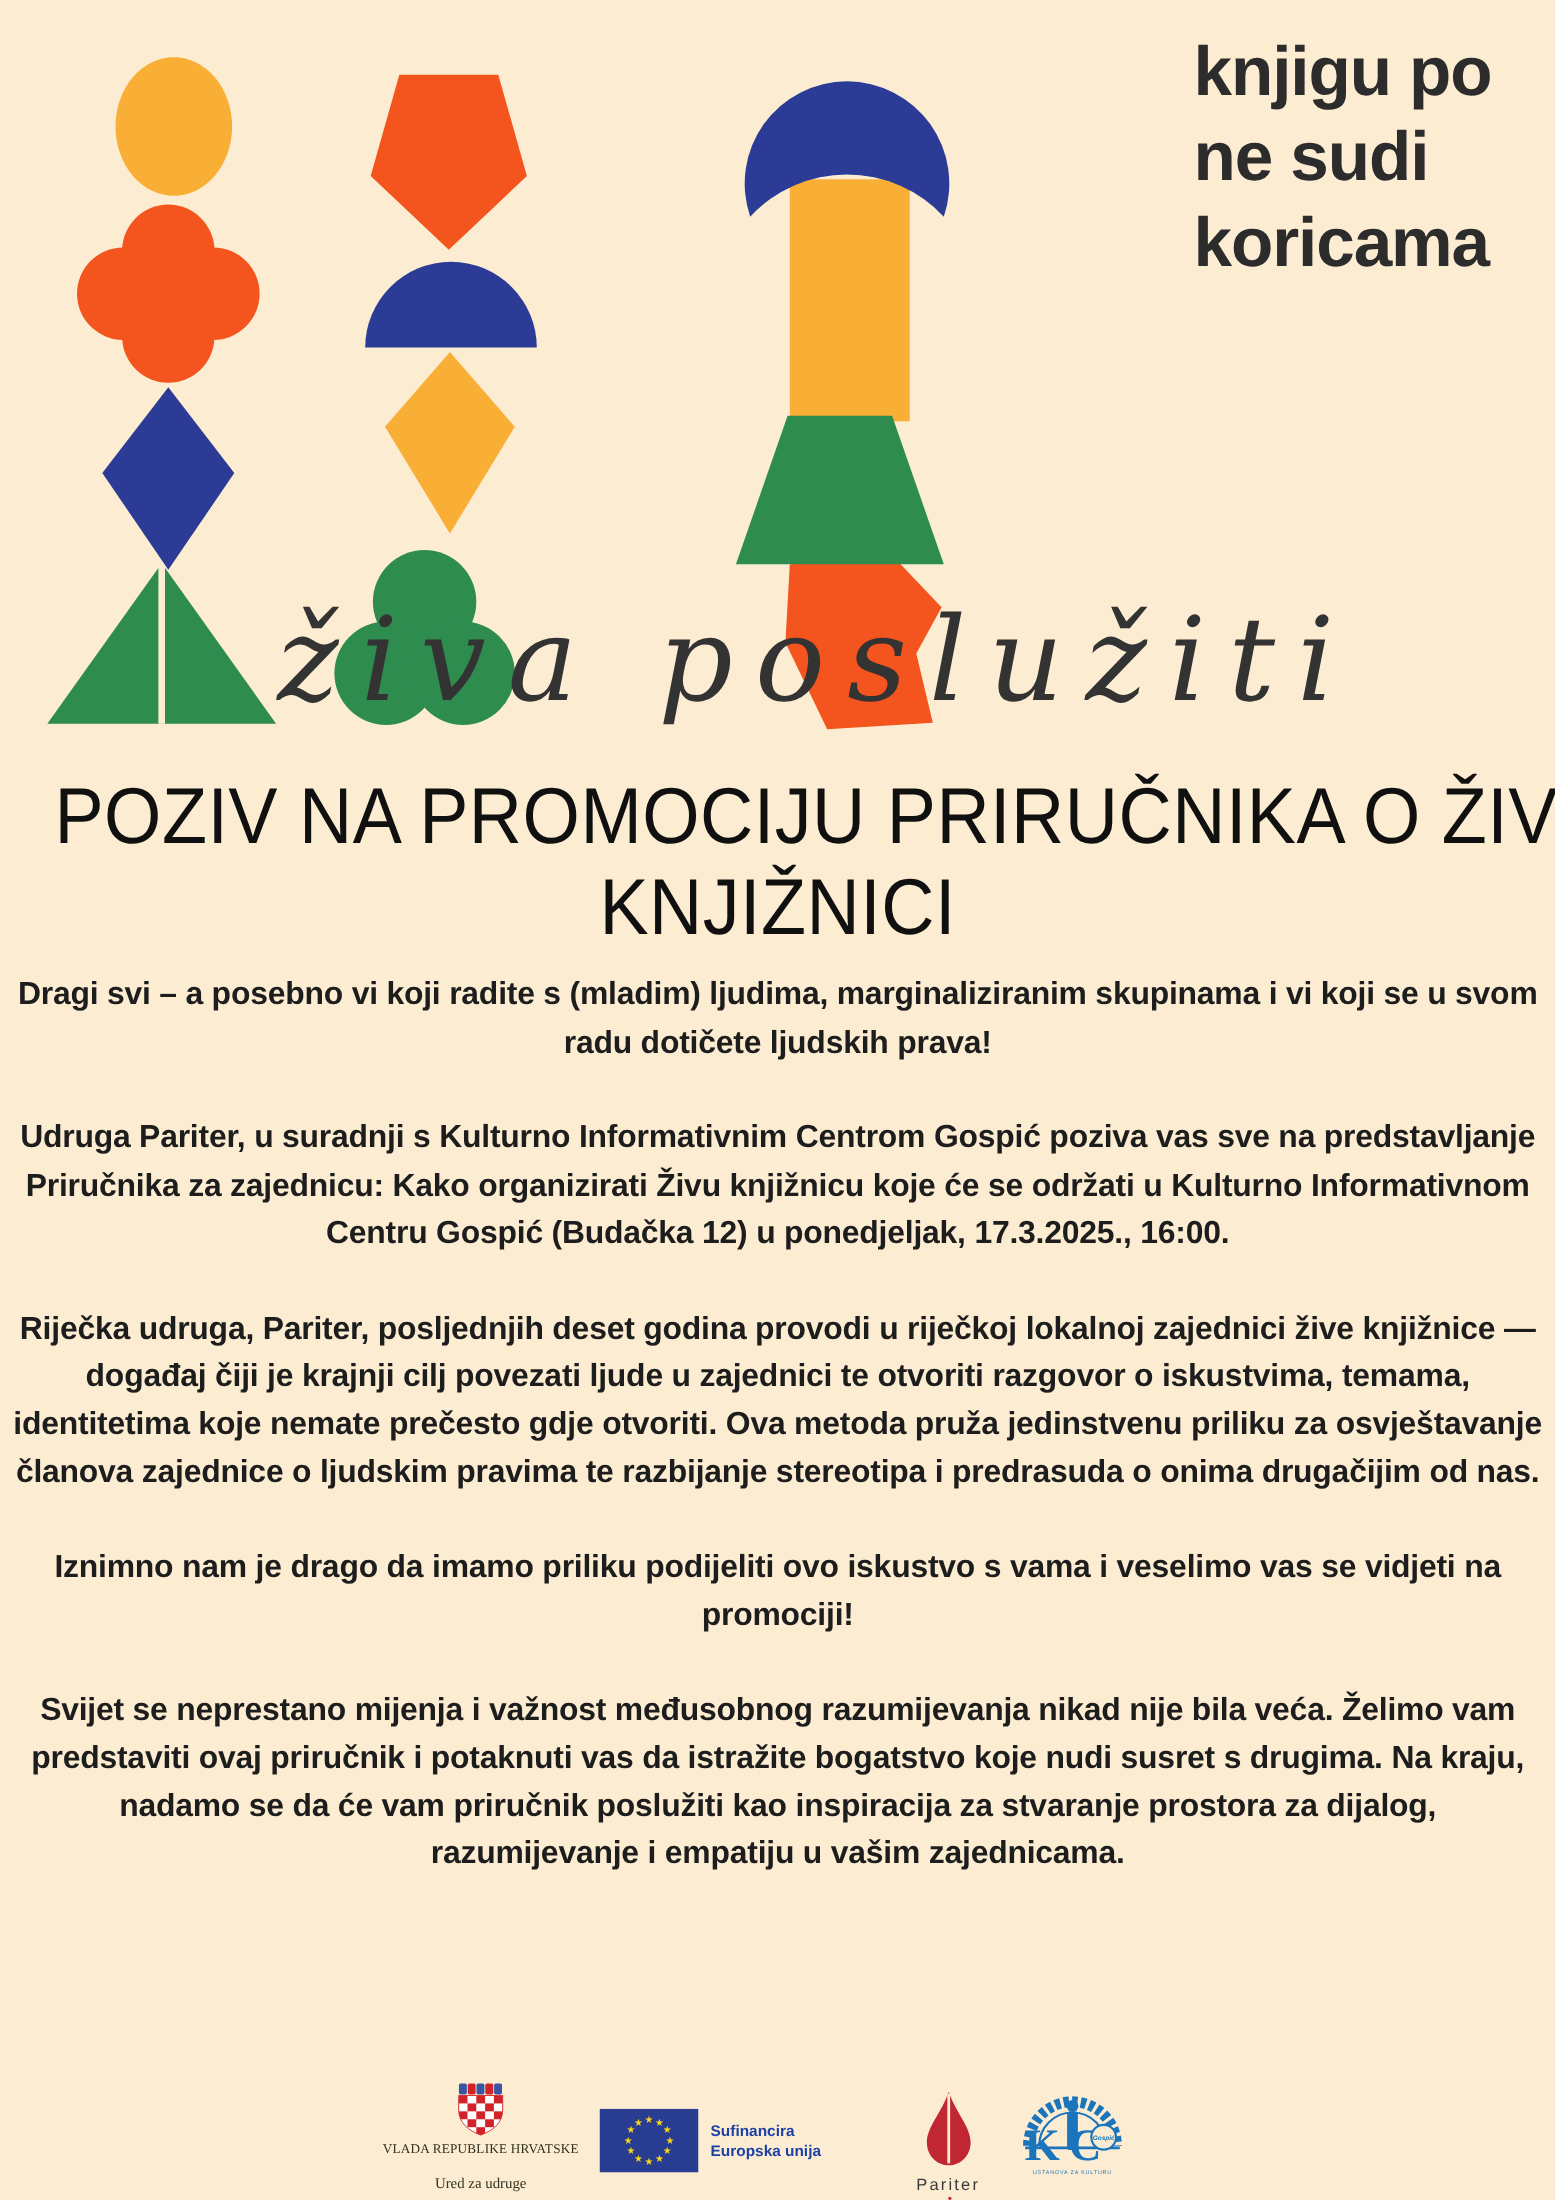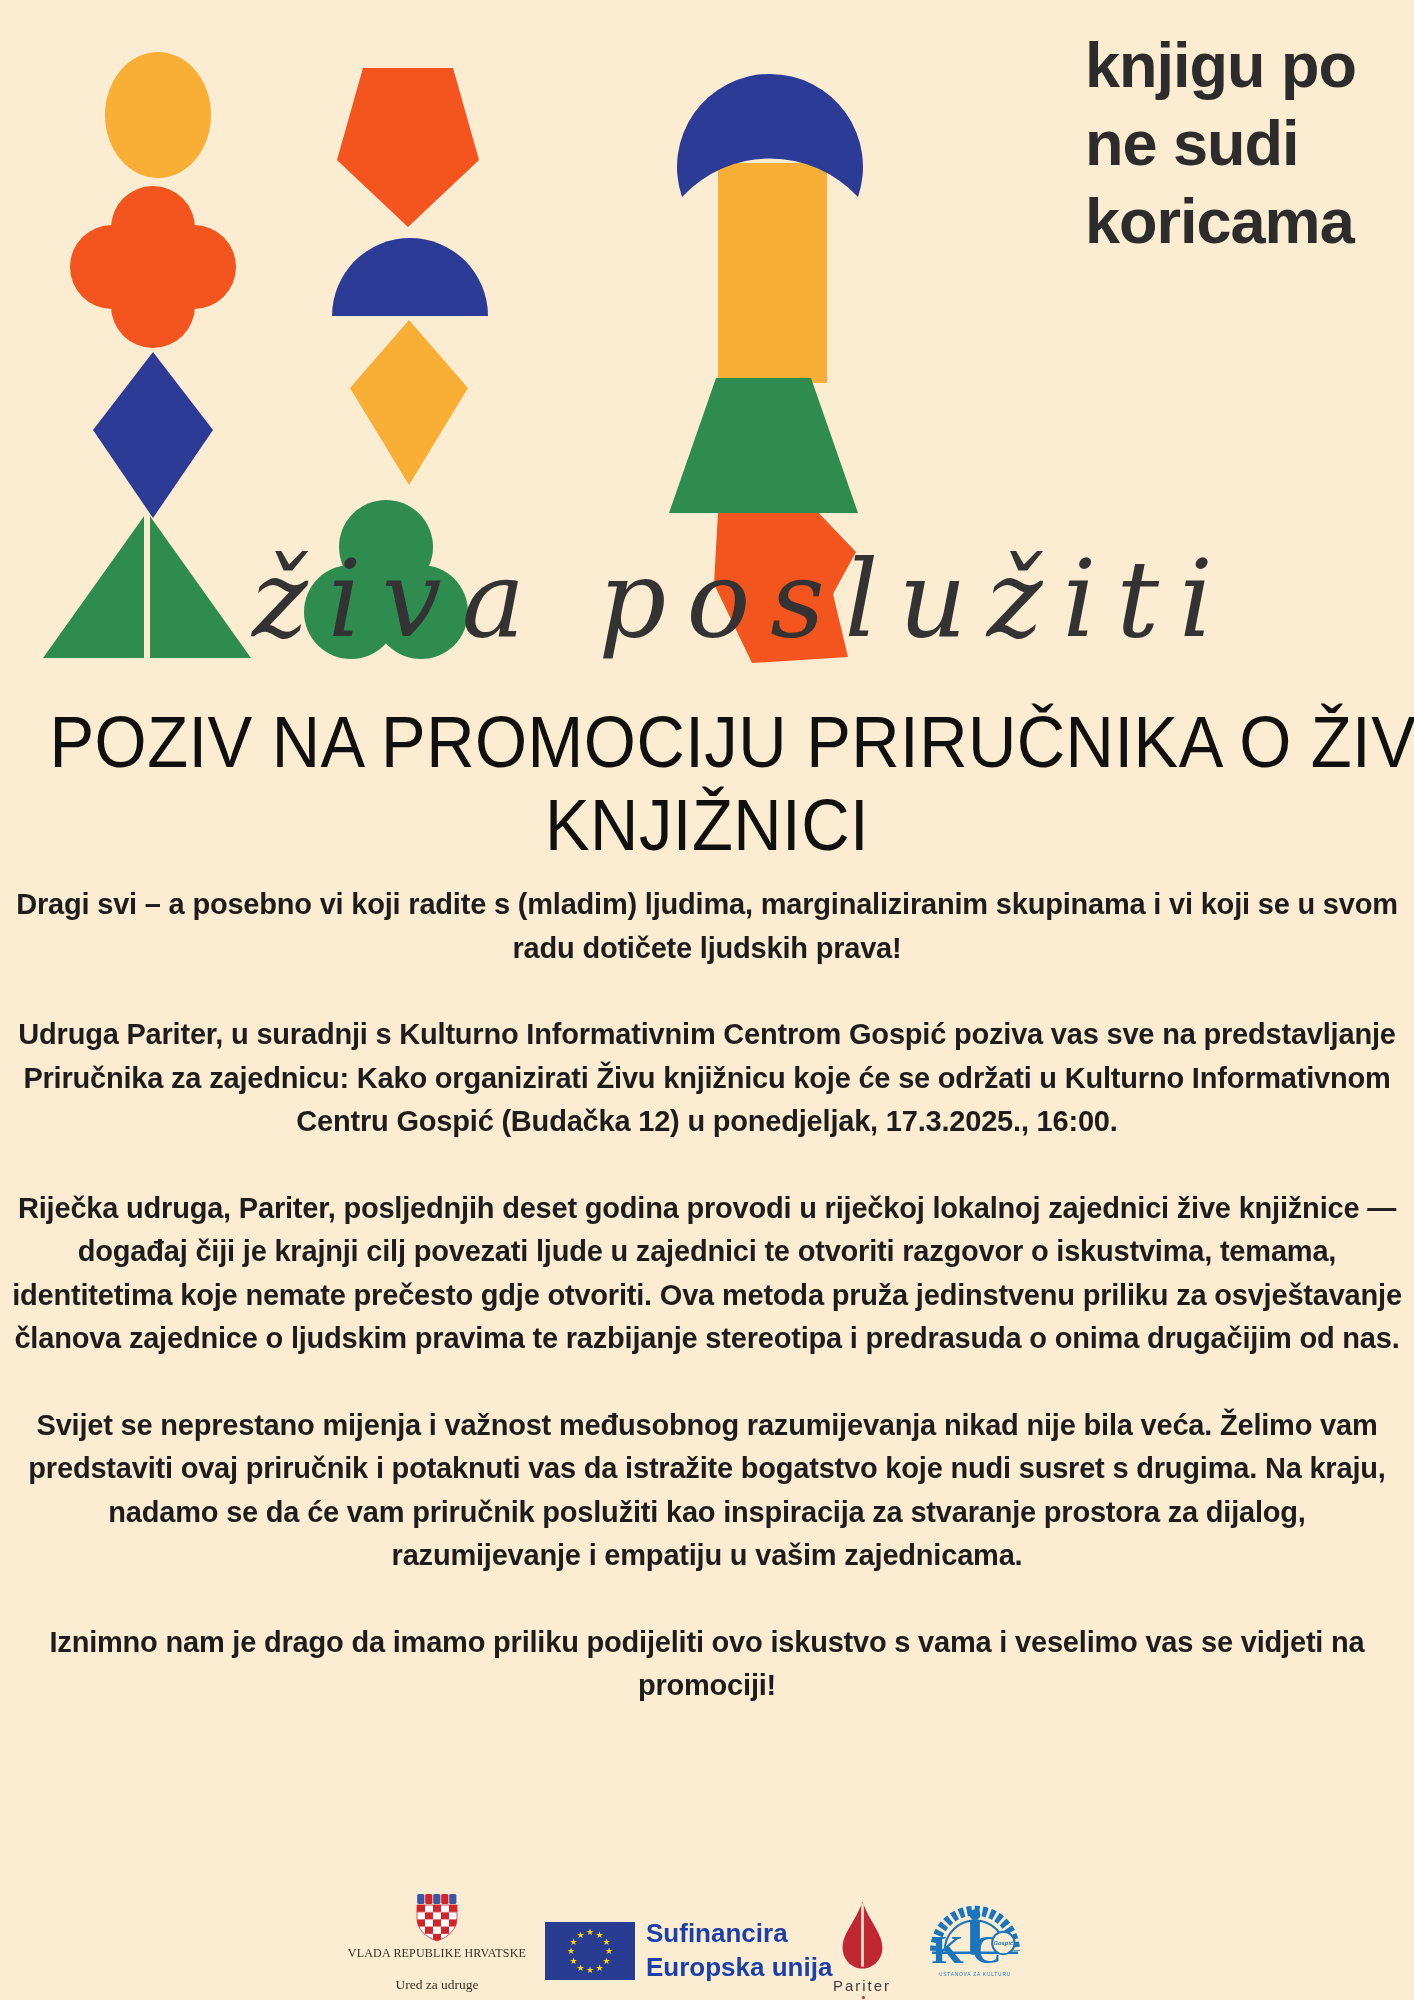--- a/index.html
+++ b/index.html
@@ -32,21 +32,21 @@
   .body-copy p{
     margin:0 0 43px 0; text-align:center; color:var(--body_ink);
     font-size:29px; font-weight:700; line-height:1.5; letter-spacing:-0.2px;
   }
   .footer{position:absolute; left:0; top:1885px; width:1414px; height:115px;}
   .gov{position:absolute; left:347px; top:7px; width:180px; text-align:center; color:var(--gov_text);}
   .gov .crest{display:block; margin:0 auto 4px auto;}
   .gov .gov-name{font-family:"Liberation Serif", serif; font-weight:400; font-size:12px; letter-spacing:0.2px; white-space:nowrap;}
   .gov .gov-sub{font-family:"Liberation Serif", serif; font-size:13.5px; margin-top:16px;}
   .eu{position:absolute; left:545px; top:32px; display:flex; align-items:center; gap:11px;}
-  .eu-text{color:var(--eu_text); font-size:26px; font-weight:700; line-height:1.3;}
+  .eu-text{color:var(--eu_text); font-size:14px; font-weight:700; line-height:1.3;}
   .pariter{position:absolute; left:830px; top:15px; width:64px; text-align:center;}
   .pariter-label{display:inline-block; position:relative; color:#3B3B3B; font-size:15px; letter-spacing:2px; margin-top:3px;}
   .pariter-label::after{content:""; position:absolute; left:50%; bottom:-5px; width:3px; height:3px; border-radius:50%; background:var(--pariter_red);}
   .kic{position:absolute; left:926px; top:11px;}
 </style>
 </head>
 <body>
 
 <div class="poster">
 
@@ -92,22 +92,22 @@
 
   <h1 class="title" style="margin:0; font-weight:400;">
     <span class="title-line">POZIV NA PROMOCIJU PRIRUČNIKA O ŽIVOJ</span>
     <span class="title-line">KNJIŽNICI</span>
   </h1>
 
   <div class="body-copy">
     <p>Dragi svi – a posebno vi koji radite s (mladim) ljudima, marginaliziranim skupinama i vi koji se u svom radu dotičete ljudskih prava!</p>
     <p>Udruga Pariter, u suradnji s Kulturno Informativnim Centrom Gospić poziva vas sve na predstavljanje Priručnika za zajednicu: Kako organizirati Živu knjižnicu koje će se održati u Kulturno Informativnom Centru Gospić (Budačka 12) u ponedjeljak, 17.3.2025., 16:00.</p>
     <p>Riječka udruga, Pariter, posljednjih deset godina provodi u riječkoj lokalnoj zajednici žive knjižnice — događaj čiji je krajnji cilj povezati ljude u zajednici te otvoriti razgovor o iskustvima, temama, identitetima koje nemate prečesto gdje otvoriti. Ova metoda pruža jedinstvenu priliku za osvještavanje članova zajednice o ljudskim pravima te razbijanje stereotipa i predrasuda o onima drugačijim od nas.</p>
+    <p>Iznimno nam je drago da imamo priliku podijeliti ovo iskustvo s vama i veselimo vas se vidjeti na promociji!</p>
     <p>Svijet se neprestano mijenja i važnost međusobnog razumijevanja nikad nije bila veća. Želimo vam predstaviti ovaj priručnik i potaknuti vas da istražite bogatstvo koje nudi susret s drugima. Na kraju, nadamo se da će vam priručnik poslužiti kao inspiracija za stvaranje prostora za dijalog, razumijevanje i empatiju u vašim zajednicama.</p>
-    <p>Iznimno nam je drago da imamo priliku podijeliti ovo iskustvo s vama i veselimo vas se vidjeti na promociji!</p>
   </div>
 
   <div class="footer">
 
     <div class="gov">
       <svg class="crest" width="44" height="50" viewBox="0 0 44 50" xmlns="http://www.w3.org/2000/svg">
         <defs>
           <pattern id="cb" x="2" y="13" width="16" height="14.4" patternUnits="userSpaceOnUse">
             <rect width="16" height="14.4" fill="#ffffff"></rect>
             <rect width="8" height="7.2" fill="var(--crest_red)"></rect>

